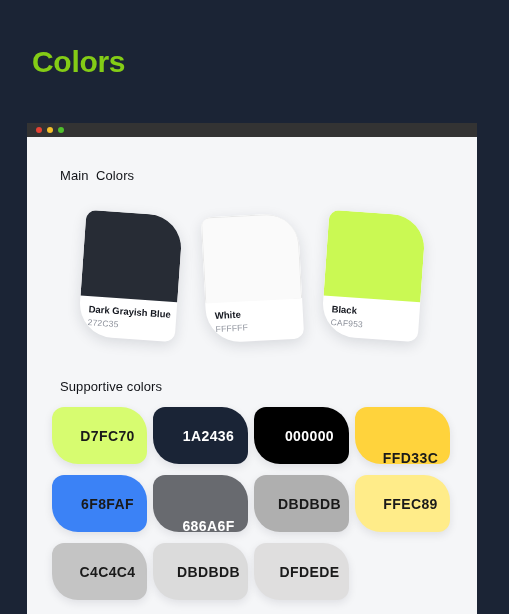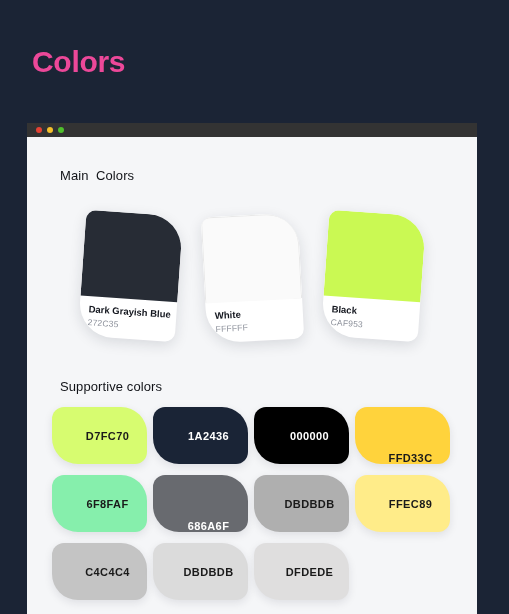--- a/index.html
+++ b/index.html
@@ -147,31 +147,31 @@
   .swatch {
     height: 57px;
     border-radius: 12px 26px 12px 26px;
     display: flex;
     align-items: center;
     justify-content: center;
     box-shadow: 0 3px 9px rgba(25, 32, 48, 0.10);
   }
 
   .swatch-label {
-    font-size: 11px;
+    font-size: 14px;
     font-weight: bold;
     letter-spacing: 0.4px;
     line-height: 12px;
     padding-left: 16px;
   }
 </style>
 </head>
 <body style="background: rgb(27, 36, 53);">
 
-<h1 class="page-title" style="color: #ec4899;">Colors</h1>
+<h1 class="page-title" style="color: #84cc16;">Colors</h1>
 
 <div class="window">
 
   <div class="titlebar" style="background: rgb(51, 51, 51);">
     <span class="dot" style="background: rgb(228, 66, 52);"></span>
     <span class="dot" style="background: rgb(245, 192, 43);"></span>
     <span class="dot" style="background: rgb(79, 192, 44);"></span>
   </div>
 
   <div class="window-body" style="background: rgb(245, 246, 248);">
@@ -210,21 +210,21 @@
         </div>
         <div class="swatch" style="background: rgb(26, 36, 54);">
           <span class="swatch-label" style="color: rgb(255, 255, 255);">1A2436</span>
         </div>
         <div class="swatch" style="background: rgb(0, 0, 0);">
           <span class="swatch-label" style="color: rgb(255, 255, 255);">000000</span>
         </div>
         <div class="swatch" style="background: rgb(255, 211, 60);">
           <span class="swatch-label" style="color: rgb(26, 26, 26); margin-top: 44px;">FFD33C</span>
         </div>
-        <div class="swatch" style="background: #86efac;">
+        <div class="swatch" style="background: #3b82f6;">
           <span class="swatch-label" style="color: rgb(26, 26, 26);">6F8FAF</span>
         </div>
         <div class="swatch" style="background: rgb(104, 106, 111); align-items: flex-end;">
           <span class="swatch-label" style="color: rgb(255, 255, 255);">686A6F</span>
         </div>
         <div class="swatch" style="background: rgb(175, 175, 175);">
           <span class="swatch-label" style="color: rgb(26, 26, 26);">DBDBDB</span>
         </div>
         <div class="swatch" style="background: rgb(255, 236, 137);">
           <span class="swatch-label" style="color: rgb(26, 26, 26);">FFEC89</span>

